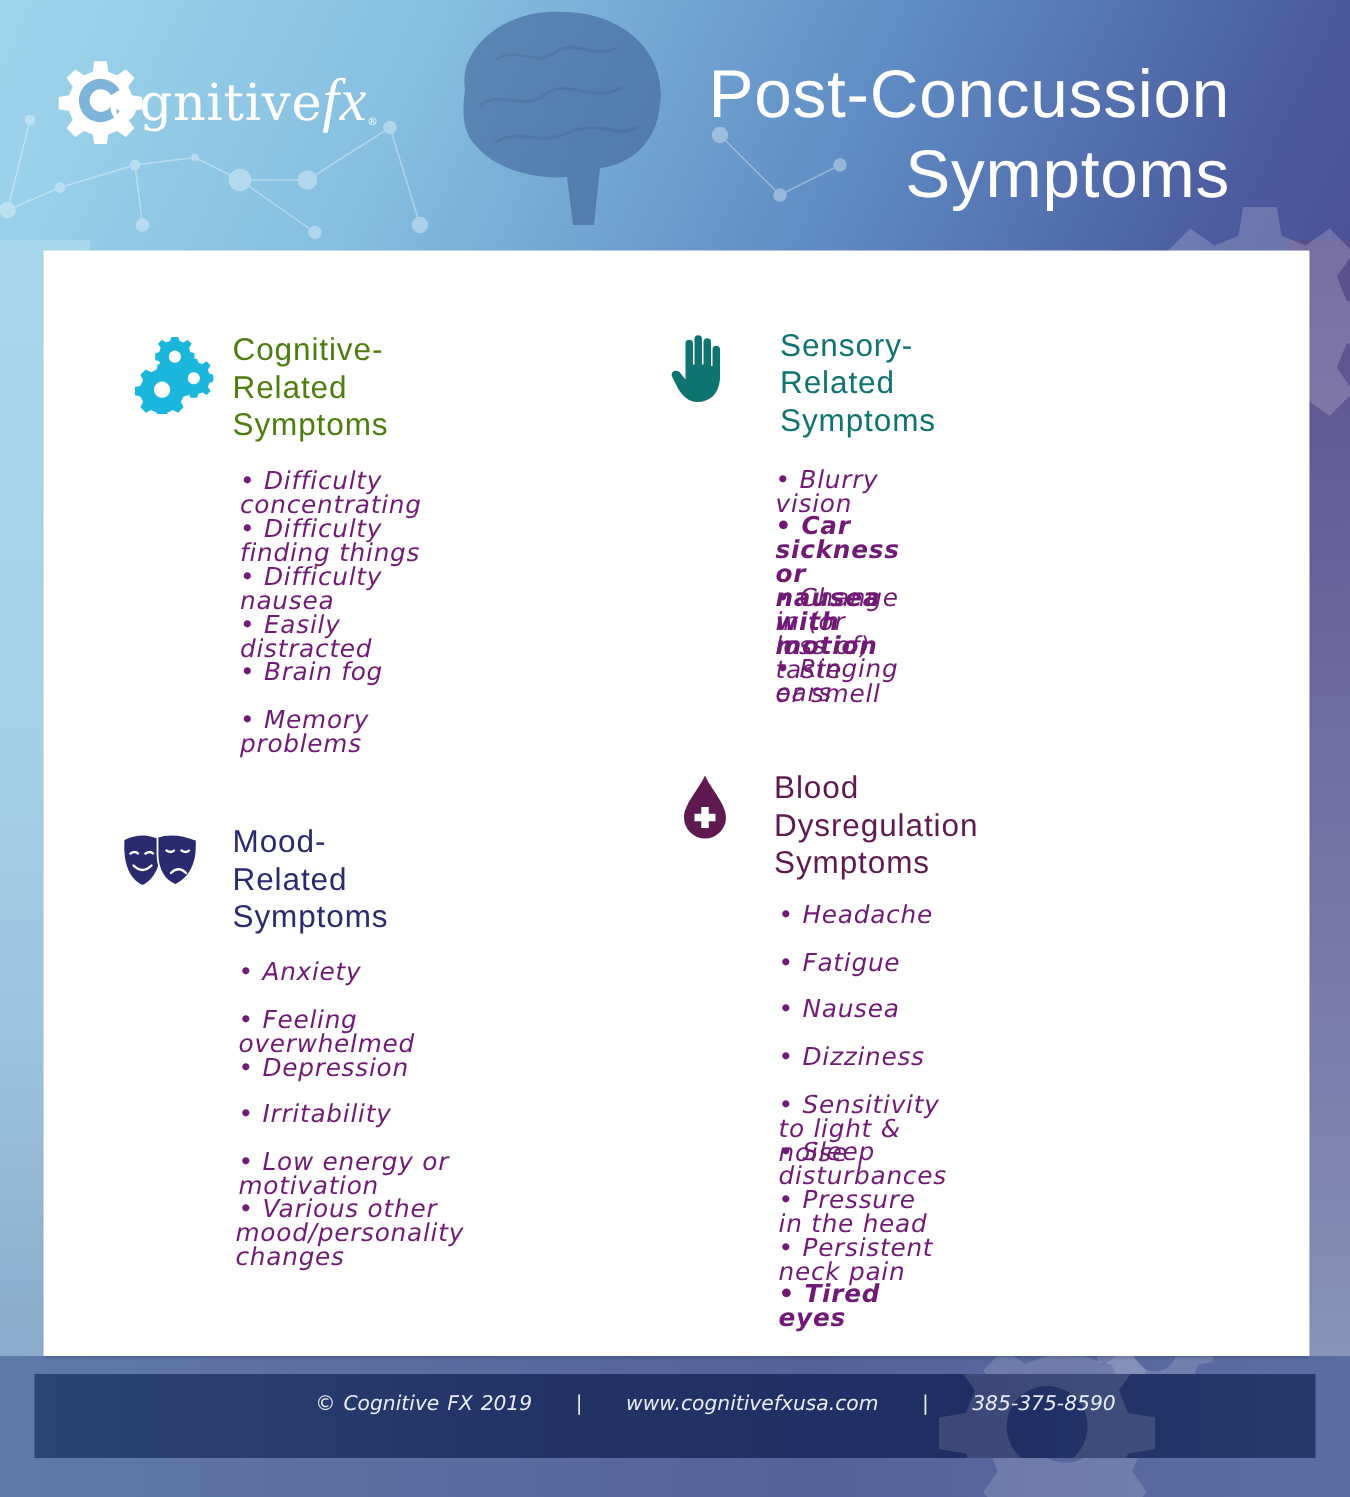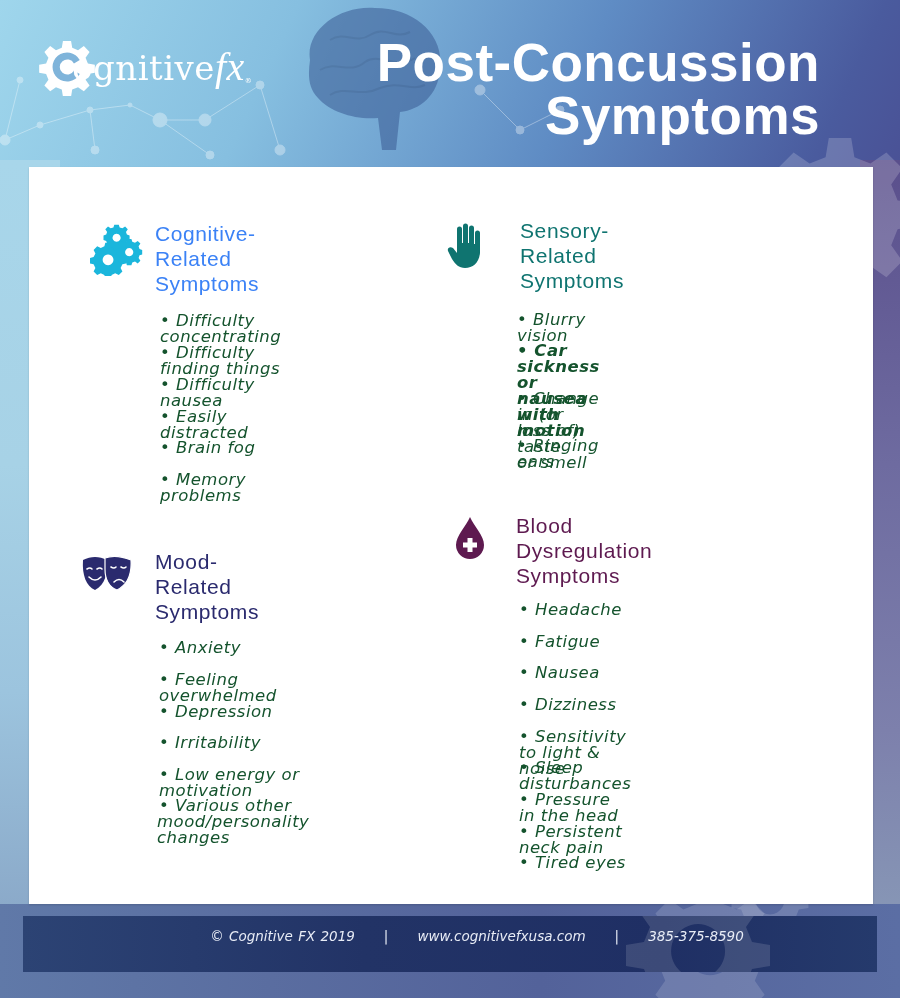--- a/index.html
+++ b/index.html
@@ -31,37 +31,37 @@
   .logo-gear { width: 58px; height: 58px; }
   .logo-text {
     font-family: "DejaVu Serif", serif; color: #fff; font-size: 34px; margin-left: -26px;
     letter-spacing: 0.5px; line-height: 1;
   }
   .logo-text .fx { font-style: italic; font-family: "Liberation Serif", serif; font-size: 40px; }
   .logo-text .reg { font-size: 7px; vertical-align: -3px; }
 
   .title {
     position: absolute; right: 80px; top: 36px; text-align: right; color: #fff;
-    font-family: "Liberation Sans", sans-serif; font-weight: 700; font-size: 53px; line-height: 53px;
+    font-family: "Liberation Sans", sans-serif; font-weight: 400; font-size: 45px; line-height: 53px;
     letter-spacing: 0.5px;
   }
 
   .card {
     position: absolute; left: 29px; top: 167px; width: 844px; height: 737px; background: #ffffff;
     box-shadow: 0 1px 2px rgba(0,0,0,0.15);
   }
   .section { position: absolute; }
   .sec-icon { position: absolute; }
   .sec-title {
     position: absolute; font-family: "Liberation Sans", sans-serif; font-size: 21px; line-height: 25px;
     font-weight: 400; letter-spacing: 0.6px;
   }
   .items { position: absolute; list-style: none; }
   .items li {
-    font-family: "DejaVu Sans", sans-serif; font-style: italic; font-size: 16.5px; color: #14532d;
+    font-family: "DejaVu Sans", sans-serif; font-style: italic; font-size: 16.5px; color: #701a75;
     letter-spacing: 0.5px; line-height: 16px; font-weight: 300;
   }
 
   .footer-bar {
     position: absolute; left: 23px; top: 916px; width: 854px; height: 56px;
     background: linear-gradient(90deg, #2c4374 0%, #223366 40%, #1f2f64 75%, #253a6c 100%);
     overflow: hidden;
   }
   .footer-text {
     position: absolute; left: 0; top: 12px; width: 854px; text-align: center;
@@ -151,21 +151,21 @@
 <div class="card">
 
   <div class="section" style="left:0;top:0;">
     <svg class="sec-icon" style="left:61px;top:55px;width:54px;height:54px;" viewBox="0 0 60 60">
       <g fill="#1bb6dc" fill-rule="evenodd">
         <path d="M17,26 h6 l1,4 l4,2 l4,-2 l4,4 l-2,4 l2,4 l4,1 v6 l-4,1 l-2,4 l2,4 l-4,4 l-4,-2 l-4,2 l-1,4 h-6 l-1,-4 l-4,-2 l-4,2 l-4,-4 l2,-4 l-2,-4 l-4,-1 v-6 l4,-1 l2,-4 l-2,-4 l4,-4 l4,2 l4,-2 Z M20,39 a6,6 0 1,0 0.1,0 Z" transform="translate(0,-3)"></path>
         <path d="M27,3 h5 l1,3 l3,1 l3,-2 l3,3 l-2,3 l1,3 l3,1 v5 l-3,1 l-1,3 l2,3 l-3,3 l-3,-2 l-3,1 l-1,3 h-5 l-1,-3 l-3,-1 l-3,2 l-3,-3 l2,-3 l-1,-3 l-3,-1 v-5 l3,-1 l1,-3 l-2,-3 l3,-3 l3,2 l3,-1 Z M29.5,13 a4.5,4.5 0 1,0 0.1,0 Z"></path>
         <path d="M43,19 h5 l1,3 l3,1 l3,-2 l3,3 l-2,3 l1,3 l3,1 v5 l-3,1 l-1,3 l2,3 l-3,3 l-3,-2 l-3,1 l-1,3 h-5 l-1,-3 l-3,-1 l-3,2 l-3,-3 l2,-3 l-1,-3 l-3,-1 v-5 l3,-1 l1,-3 l-2,-3 l3,-3 l3,2 l3,-1 Z M45.5,29 a4.5,4.5 0 1,0 0.1,0 Z" transform="translate(-2,0)"></path>
       </g>
     </svg>
-    <div class="sec-title" style="left:126px;top:54px;color:#3b82f6;">
+    <div class="sec-title" style="left:126px;top:54px;color:#4d7c0f;">
       <div>Cognitive-Related</div>
       <div>Symptoms</div>
     </div>
     <ul class="items" style="left:131px;top:146px;">
       <li style="height:32px;">• Difficulty concentrating</li>
       <li style="height:32px;">• Difficulty finding things</li>
       <li style="height:32px;">• Difficulty nausea</li>
       <li style="height:31px;">• Easily distracted</li>
       <li style="height:32px;">• Brain fog</li>
       <li style="height:32px;">• Memory problems</li>
@@ -250,21 +250,21 @@
     </div>
     <ul class="items" style="left:490px;top:435px;">
       <li style="height:32px;">• Headache</li>
       <li style="height:31px;">• Fatigue</li>
       <li style="height:32px;">• Nausea</li>
       <li style="height:32px;">• Dizziness</li>
       <li style="height:31px;">• Sensitivity to light &amp; noise</li>
       <li style="height:32px;">• Sleep disturbances</li>
       <li style="height:32px;">• Pressure in the head</li>
       <li style="height:31px;">• Persistent neck pain</li>
-      <li style="height:32px;">• Tired eyes</li>
+      <li style="height:32px;font-weight:bold;">• Tired eyes</li>
     </ul>
   </div>
 </div>
 
 <div class="footer-bar">
   <svg style="position:absolute;left:600px;top:-40px;width:150px;height:150px;opacity:0.13;" viewBox="0 0 100 100">
     <path d="M43,5 h14 l2,12 l10,4 l10,-7 l10,10 l-7,10 l4,10 l12,2 v14 l-12,2 l-4,10 l7,10 l-10,10 l-10,-7 l-10,4 l-2,12 h-14 l-2,-12 l-10,-4 l-10,7 l-10,-10 l7,-10 l-4,-10 l-12,-2 v-14 l12,-2 l4,-10 l-7,-10 l10,-10 l10,7 l10,-4 Z M50,32 a18,18 0 1,0 0.1,0 Z" fill="#ffffff" fill-rule="evenodd"></path>
   </svg>
   <div class="footer-text">
     <span>© Cognitive FX 2019</span><span class="sep">|</span><span>www.cognitivefxusa.com</span><span class="sep">|</span><span>385-375-8590</span>

